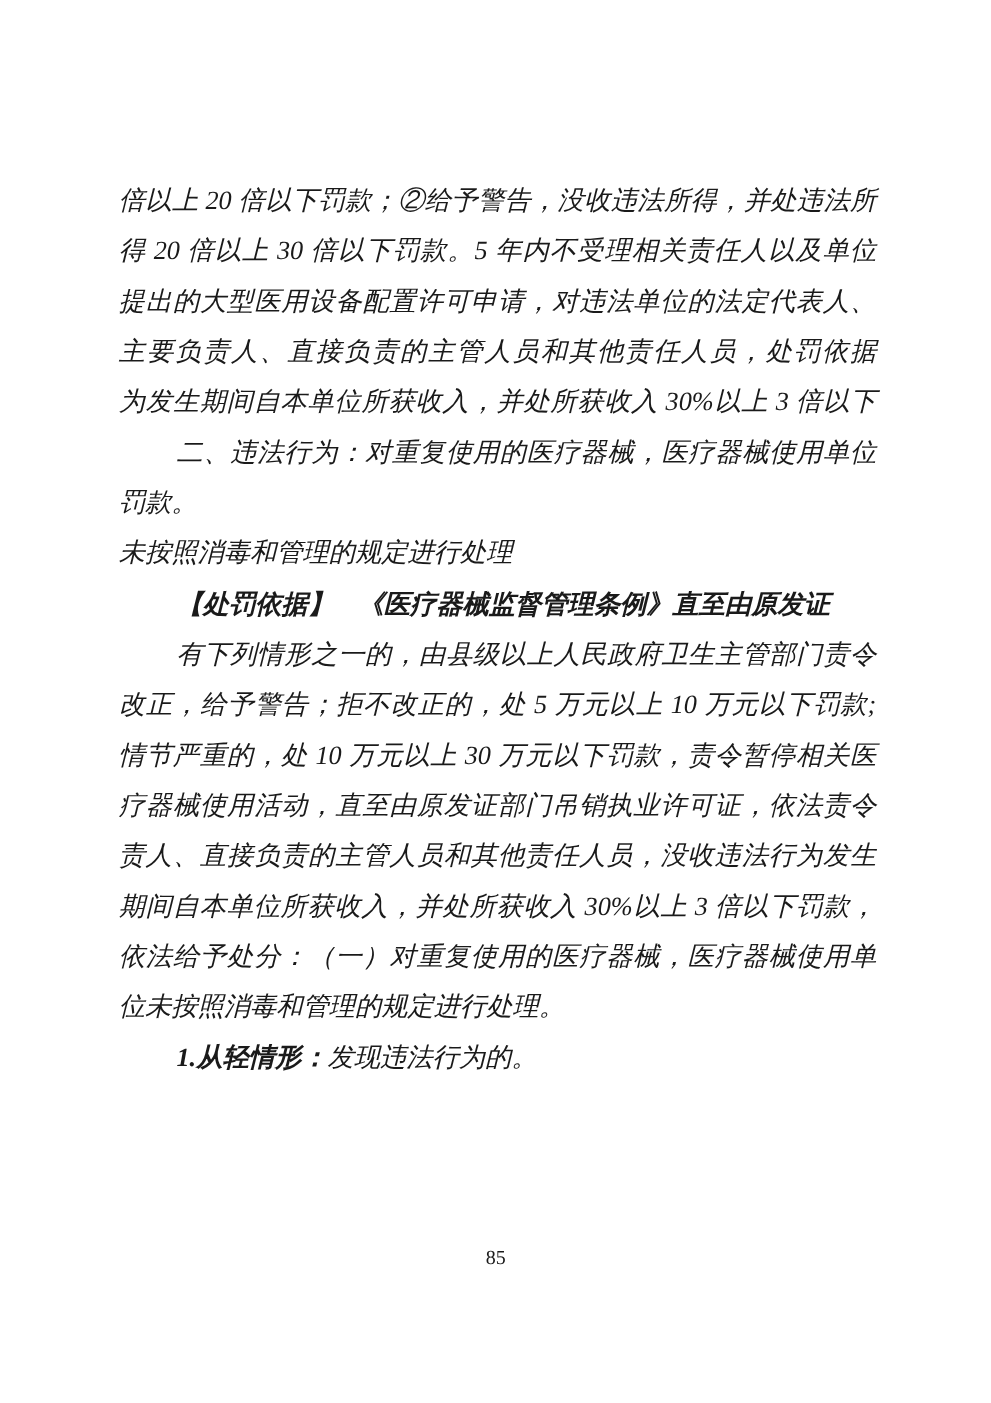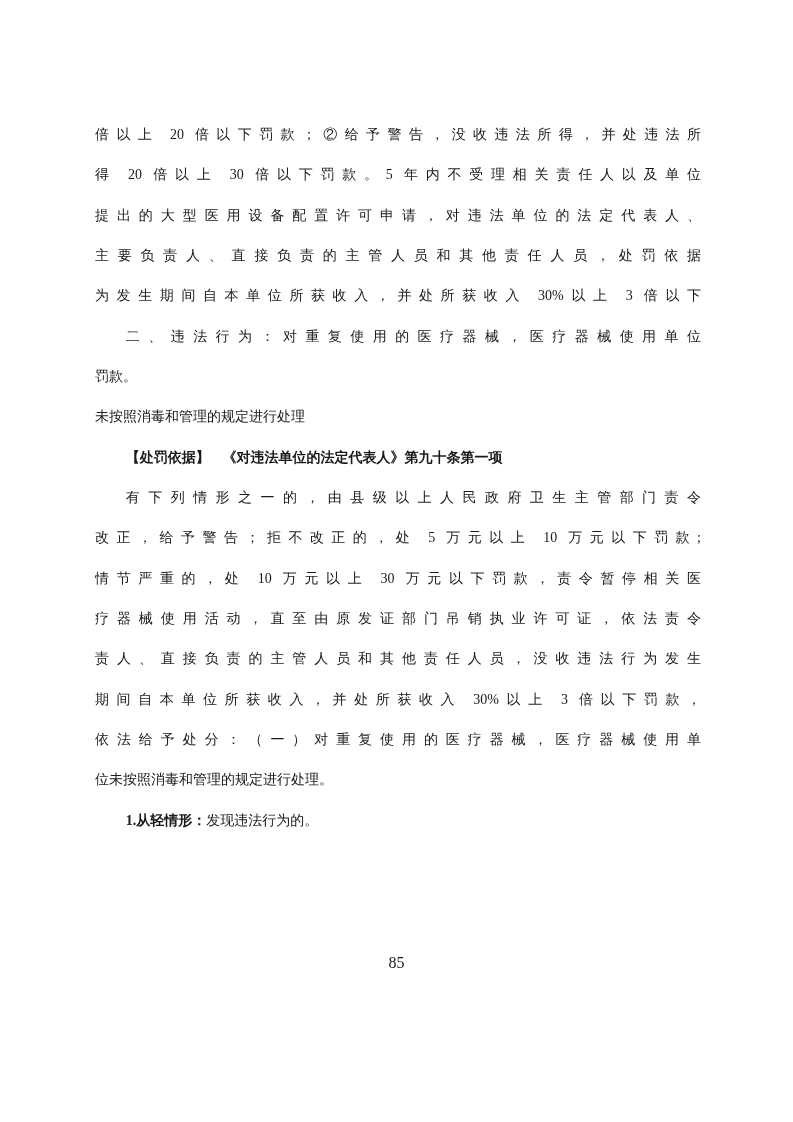--- a/index.html
+++ b/index.html
@@ -12,23 +12,24 @@
     width: 793px;
     height: 1122px;
     background: #ffffff;
     font-family: "Liberation Serif", "DejaVu Serif", serif;
     color: #1a1a1a;
     overflow: hidden;
   }
   .text-block {
     position: absolute;
     left: 95px;
-    top: 115px;
+    top: 140px;
     width: 606px;
-    font-size: 14px;
+    font-size: 21px;
+    font-style: italic;
   }
   .line {
     height: 40.33px;
     line-height: 40.33px;
     text-align: justify;
     text-align-last: justify;
     overflow: visible;
     white-space: nowrap;
   }
   .line.stretch {
@@ -44,21 +45,21 @@
   .bold {
     font-weight: bold;
   }
   .basis-gap {
     display: inline-block;
     width: 0.9em;
   }
   .footer {
     position: absolute;
     left: 0;
-    top: 954px;
+    top: 998px;
     width: 100%;
     text-align: center;
     font-size: 16px;
     color: #1a1a1a;
   }
 </style>
 </head>
 <body>
 
 <div class="page">
@@ -68,21 +69,21 @@
     <div class="line stretch">得 20 倍以上 30 倍以下罚款。5 年内不受理相关责任人以及单位</div>
     <div class="line stretch">提出的大型医用设备配置许可申请，对违法单位的法定代表人、</div>
     <div class="line stretch">主要负责人、直接负责的主管人员和其他责任人员，处罚依据</div>
     <div class="line stretch">为发生期间自本单位所获收入，并处所获收入 30%以上 3 倍以下</div>
     <div class="line stretch indent">二、违法行为：对重复使用的医疗器械，医疗器械使用单位</div>
 
     <div class="line no-stretch">罚款。</div>
     <div class="line no-stretch">未按照消毒和管理的规定进行处理</div>
 
     <div class="line no-stretch indent bold">
-      <span>【处罚依据】</span><span class="basis-gap"></span><span>《对违法单位的法定代表人》第九十条第一项</span>
+      <span>【处罚依据】</span><span class="basis-gap"></span><span>《医疗器械监督管理条例》直至由原发证</span>
     </div>
 
     <div class="line stretch indent">有下列情形之一的，由县级以上人民政府卫生主管部门责令</div>
     <div class="line stretch">改正，给予警告；拒不改正的，处 5 万元以上 10 万元以下罚款;</div>
     <div class="line stretch">情节严重的，处 10 万元以上 30 万元以下罚款，责令暂停相关医</div>
     <div class="line stretch">疗器械使用活动，直至由原发证部门吊销执业许可证，依法责令</div>
     <div class="line stretch">责人、直接负责的主管人员和其他责任人员，没收违法行为发生</div>
     <div class="line stretch">期间自本单位所获收入，并处所获收入 30%以上 3 倍以下罚款，</div>
     <div class="line stretch">依法给予处分：（一）对重复使用的医疗器械，医疗器械使用单</div>
     <div class="line no-stretch">位未按照消毒和管理的规定进行处理。</div>

